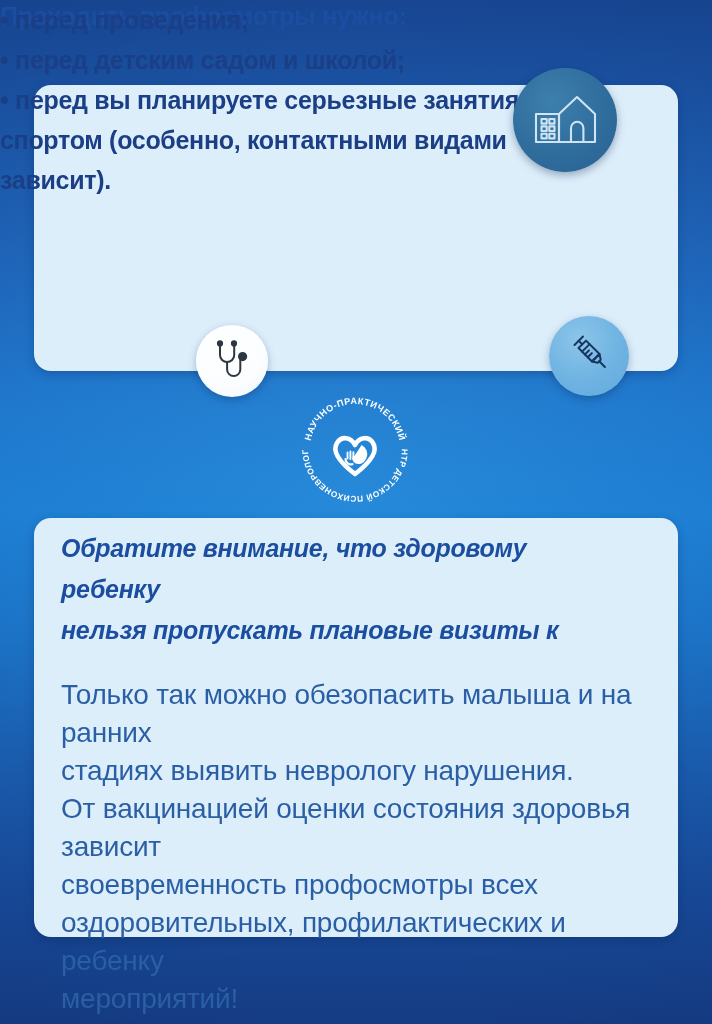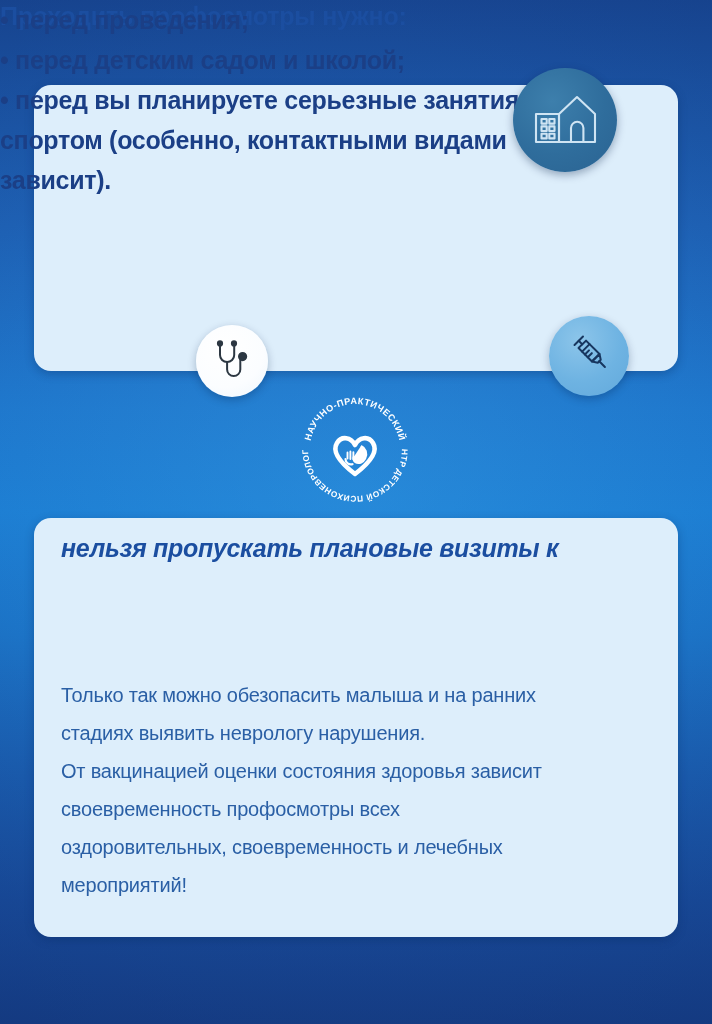--- a/index.html
+++ b/index.html
@@ -61,21 +61,21 @@
     font-weight:bold;font-style:italic;
     font-size:25px;line-height:41px;
     letter-spacing:-0.3px;
   }
   .warn .w{display:block;}
 
   .body-text{
     position:absolute;
     left:61px;top:676px;width:590px;
     color:#2a5fa5;
-    font-size:20px;line-height:38px;
+    font-size:28px;line-height:38px;
     letter-spacing:-0.2px;
   }
   .body-text .p{display:block;}
 
   
   .icon-circle{
     position:absolute;border-radius:50%;
     display:flex;align-items:center;justify-content:center;
   }
   #icon-building{
@@ -177,23 +177,24 @@
                C-1.5 8.6 -2 6 -0.8 4.2" fill="#ffffff" stroke="#ffffff" stroke-width="2.4" stroke-linejoin="round"></path>
       <path d="M-7.5 6.5 L-7.5 0.5 M-4.6 7 L-4.6 -0.6 M-1.6 7.2 L-1.6 0.2" stroke="#ffffff" stroke-width="1.9" stroke-linecap="round"></path>
       <path d="M-9.5 7 C-9.5 11 -6 13 -2.5 12.2" fill="none" stroke="#ffffff" stroke-width="2.2" stroke-linecap="round"></path>
     </g>
   </svg>
 </div>
 
 <div class="card" id="card-two"></div>
 
 <div class="warn no-sel">
+  <span class="w">Обратите внимание, что здоровому ребенку</span>
   <span class="w">нельзя пропускать плановые визиты к</span>
 </div>
 
 <div class="body-text no-sel">
   <span class="p">Только так можно обезопасить малыша и на ранних</span>
   <span class="p">стадиях выявить неврологу нарушения.</span>
   <span class="p">От вакцинацией оценки состояния здоровья зависит</span>
   <span class="p">своевременность профосмотры всех</span>
-  <span class="p">оздоровительных, своевременность и лечебных</span>
+  <span class="p">оздоровительных, профилактических и ребенку</span>
   <span class="p">мероприятий!</span>
 </div>
 
 </body></html>

